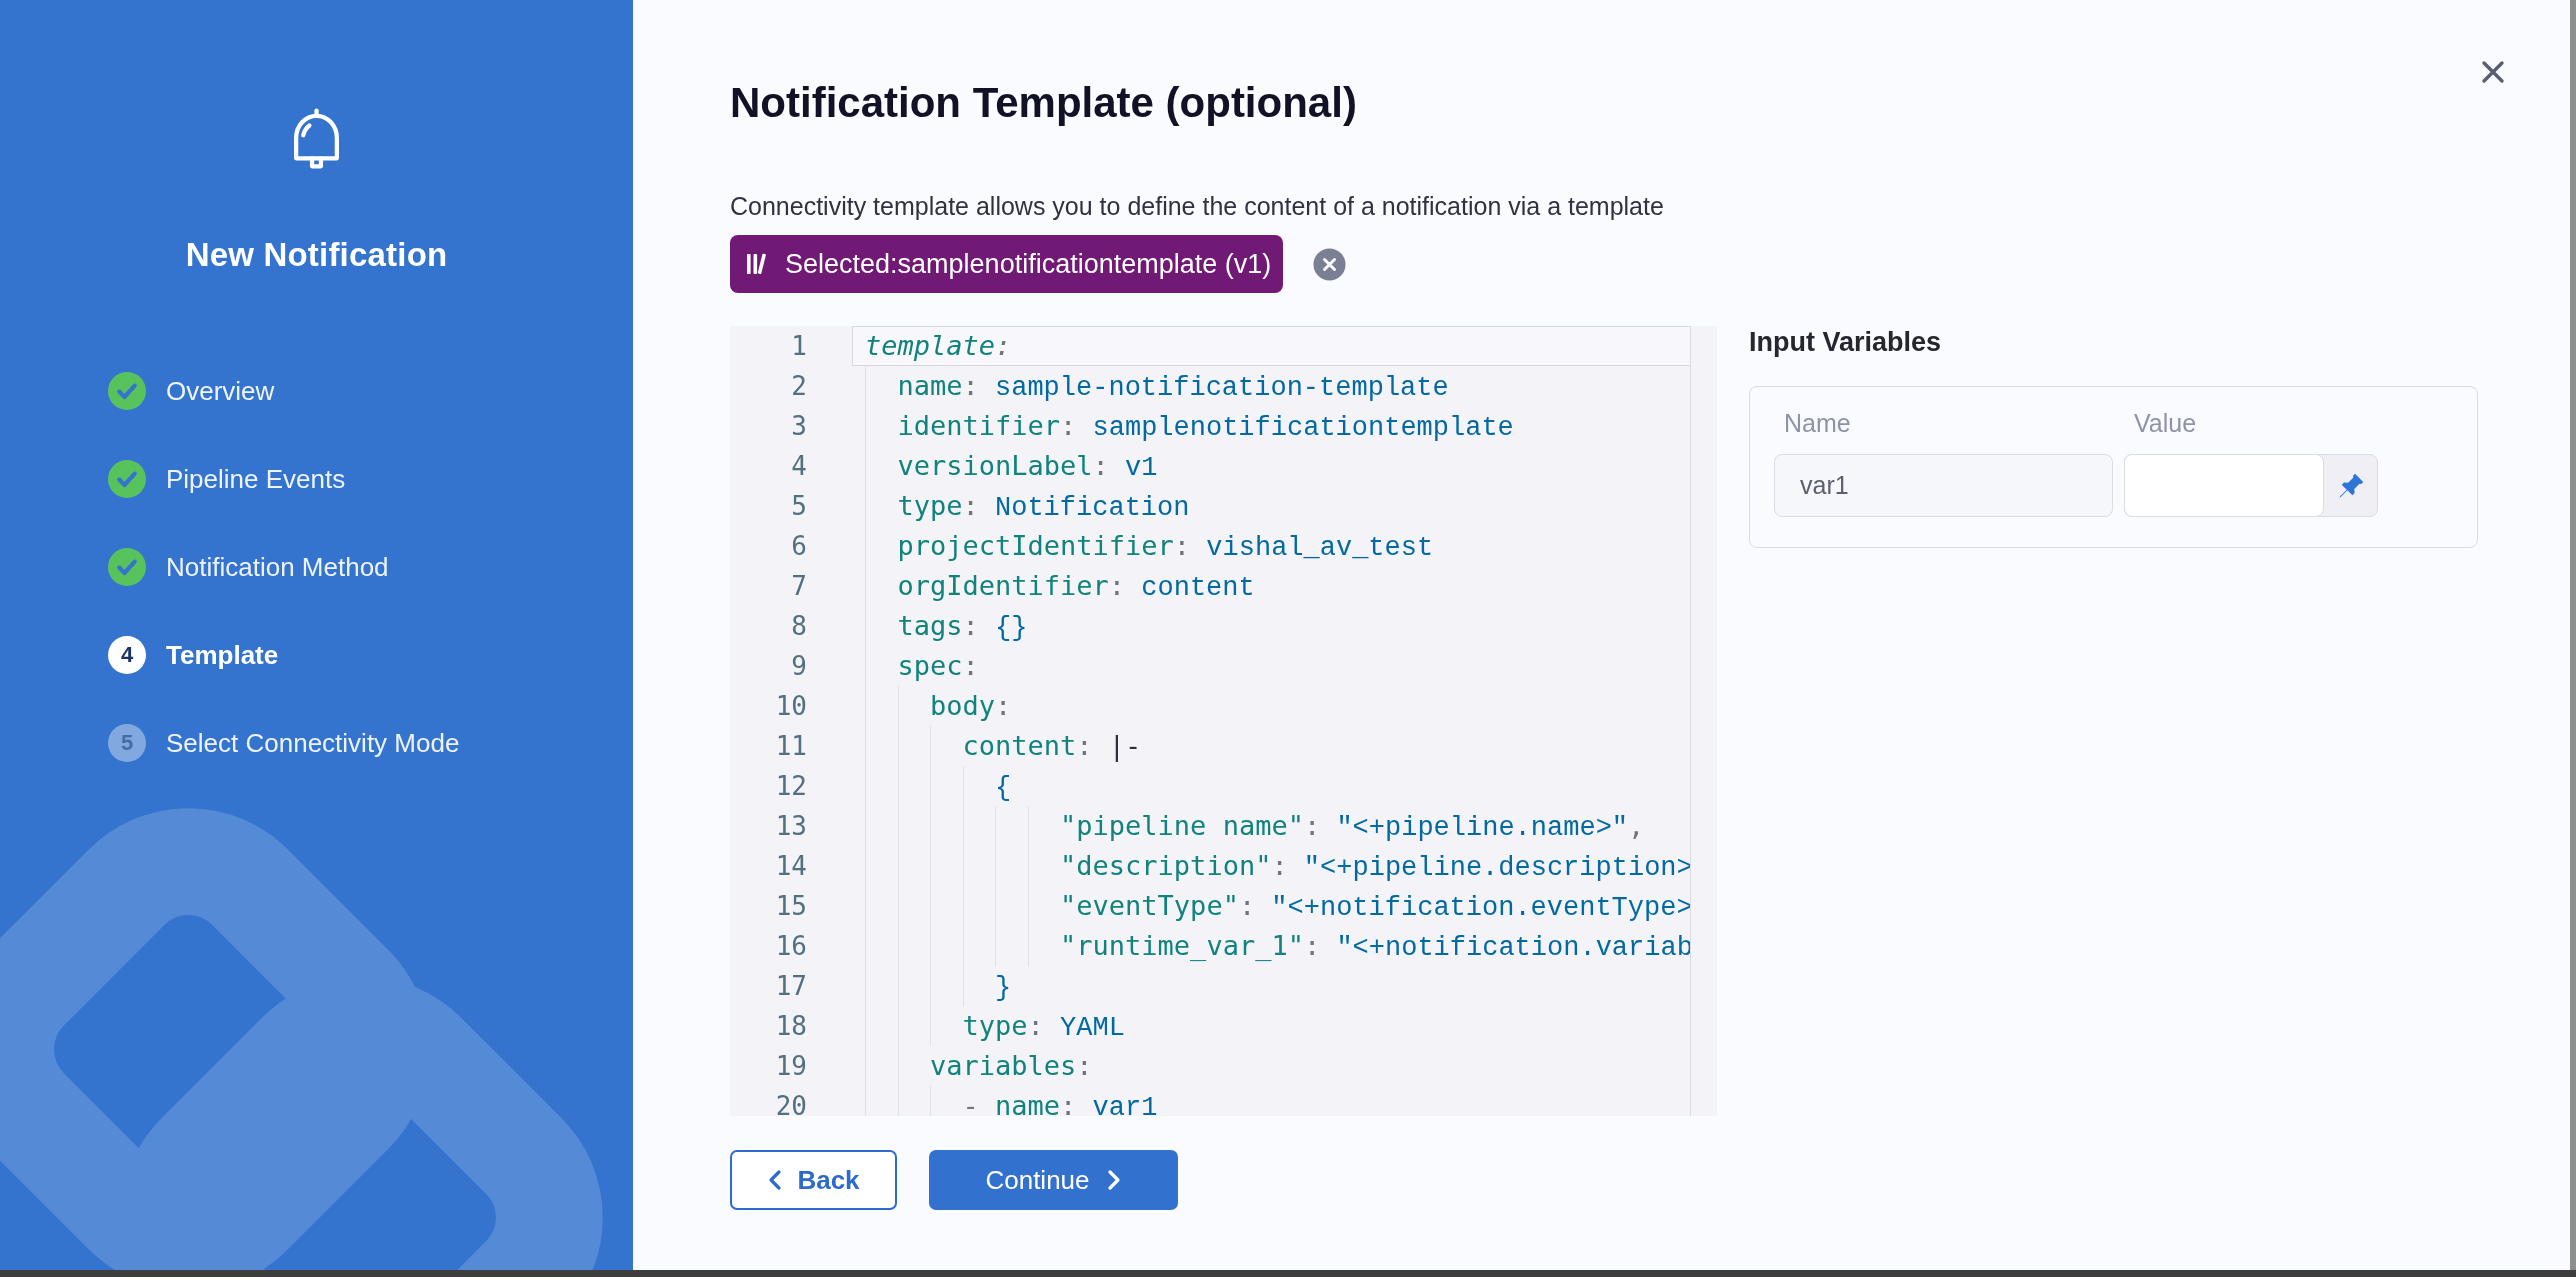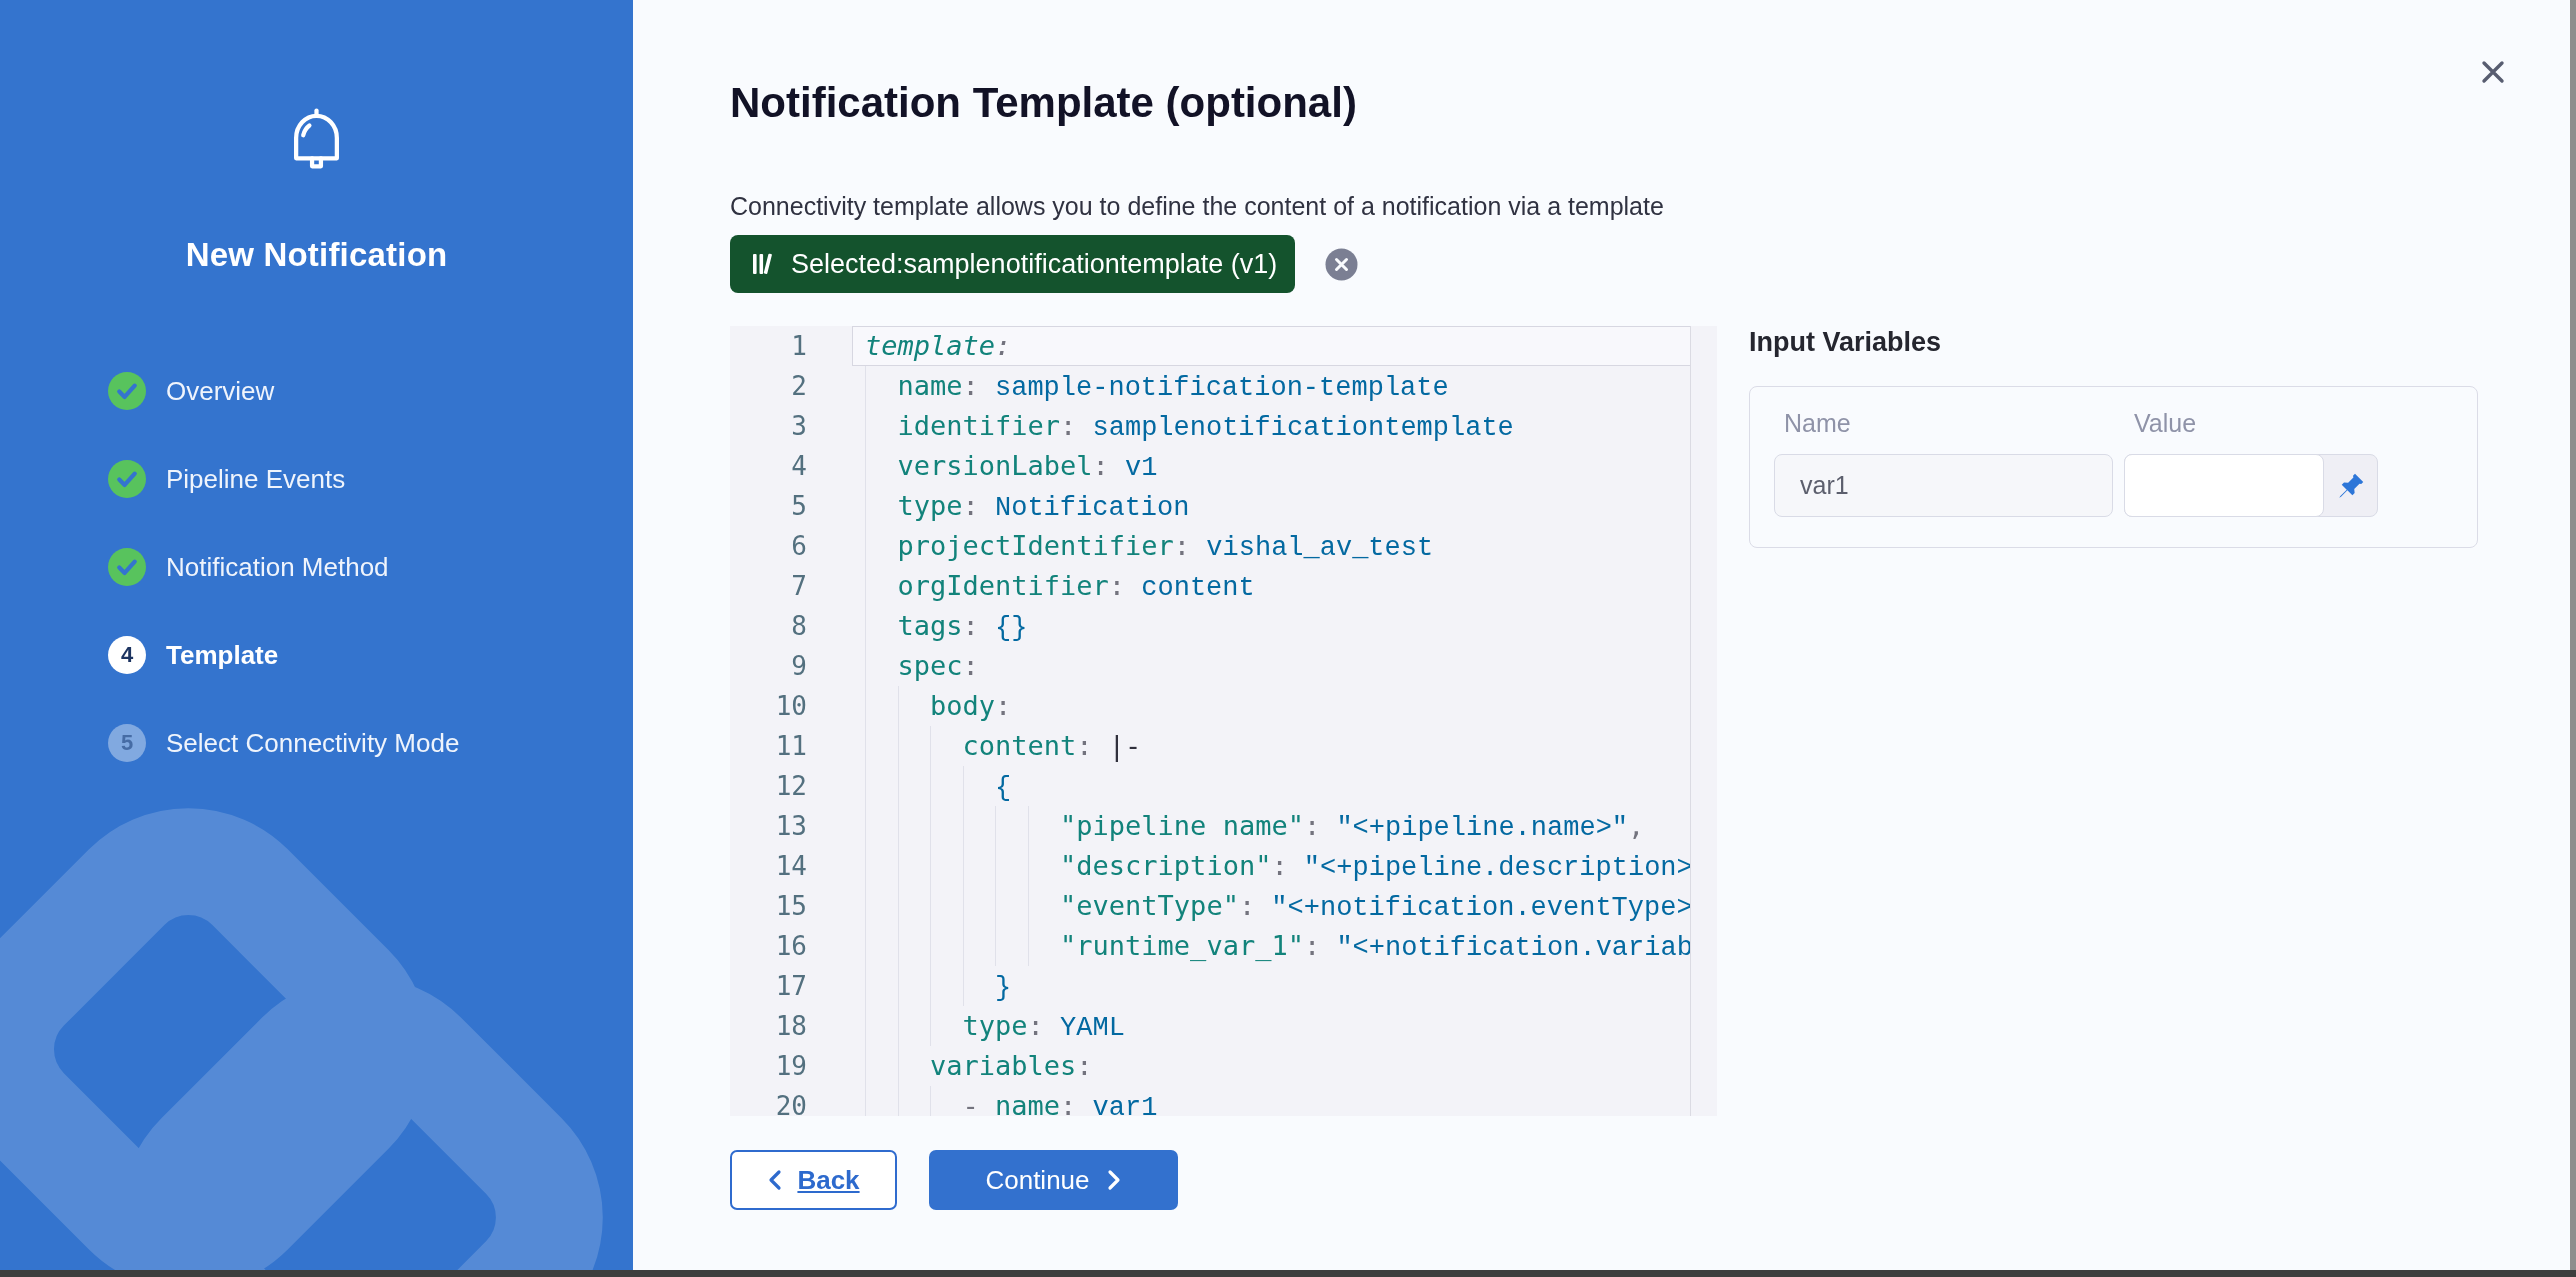--- a/index.html
+++ b/index.html
@@ -26,22 +26,22 @@
   .step.active .step-label { color:#FFFFFF; font-weight:700; }
 
   
   .main { position:absolute; left:633px; top:0; right:0; bottom:7px; background:#F9FBFE; }
   .close-btn { position:absolute; left:1841px; top:53px; width:38px; height:38px; display:flex;
                align-items:center; justify-content:center; cursor:pointer; background:none; border:none; }
   .page-title { position:absolute; left:97px; top:79px; font-size:42px; font-weight:700; color:#121226; }
   .page-subtitle { position:absolute; left:97px; top:192px; font-size:25px; color:#303241; }
 
   .chip-row { position:absolute; left:97px; top:235px; display:flex; align-items:center; }
-  .chip { height:58px; background:#14532d; border-radius:8px; display:flex; align-items:center;
-          padding:0 18px; border:none; cursor:pointer; }
+  .chip { height:58px; background:#701a75; border-radius:8px; display:flex; align-items:center;
+          padding:0 12px; border:none; cursor:pointer; }
   .chip-label { color:#FFFFFF; font-size:27px; font-weight:500; margin-left:13px; }
   .chip-remove { margin-left:30px; width:33px; height:33px; border:none; background:none; cursor:pointer; padding:0; }
 
   
   .editor { position:absolute; left:97px; top:326px; width:987px; height:790px; background:#F3F3F8;
             overflow:hidden; font-family:"DejaVu Sans Mono", monospace; }
   .scroll-divider { position:absolute; top:0; bottom:0; right:26px; width:1px; background:#DBDBE3; }
   .code-row { display:flex; height:40px; line-height:40px; font-size:27px; }
   .num { width:77px; flex:none; text-align:right; color:#53707F; font-size:26px; }
   .ct { flex:1; margin-left:45px; margin-right:26px; padding-left:13px; position:relative;
@@ -65,21 +65,21 @@
   .iv-value-input { position:absolute; left:0; top:0; width:200px; height:63px; background:#FFFFFF;
                     border:1px solid #D9DBE6; border-radius:8px; font-size:25px; padding-left:20px;
                     font-family:"Liberation Sans",sans-serif; color:#30313C; }
   .pin-btn { position:absolute; right:0; top:0; width:54px; height:63px; background:none; border:none;
              display:flex; align-items:center; justify-content:center; cursor:pointer; }
 
   
   .btn-row { position:absolute; left:97px; top:1150px; display:flex; }
   .btn { height:60px; border-radius:7px; display:flex; align-items:center; justify-content:center;
          font-size:26px; cursor:pointer; font-family:"Liberation Sans",sans-serif; }
-  .btn-back { width:167px; background:#FFFFFF; border:2px solid #2F6BCE; color:#2D6ACD; font-weight:700;text-decoration:underline; }
+  .btn-back { width:167px; background:#FFFFFF; border:2px solid #2F6BCE; color:#2D6ACD; font-weight:700; }
   .btn-continue { width:249px; margin-left:32px; background:#3371CE; border:none; color:#FFFFFF; font-weight:500; }
   .btn .chev { display:flex; align-items:center; }
   .btn-back .chev { margin-right:14px; } .btn-continue .chev { margin-left:16px; }
 </style>
 </head>
 <body>
 
 <div class="sidebar">
   <svg class="watermark" width="633" height="653" viewBox="0 0 639 660">
     <g opacity="0.16" fill="none" stroke="#FFFFFF" stroke-width="108">

